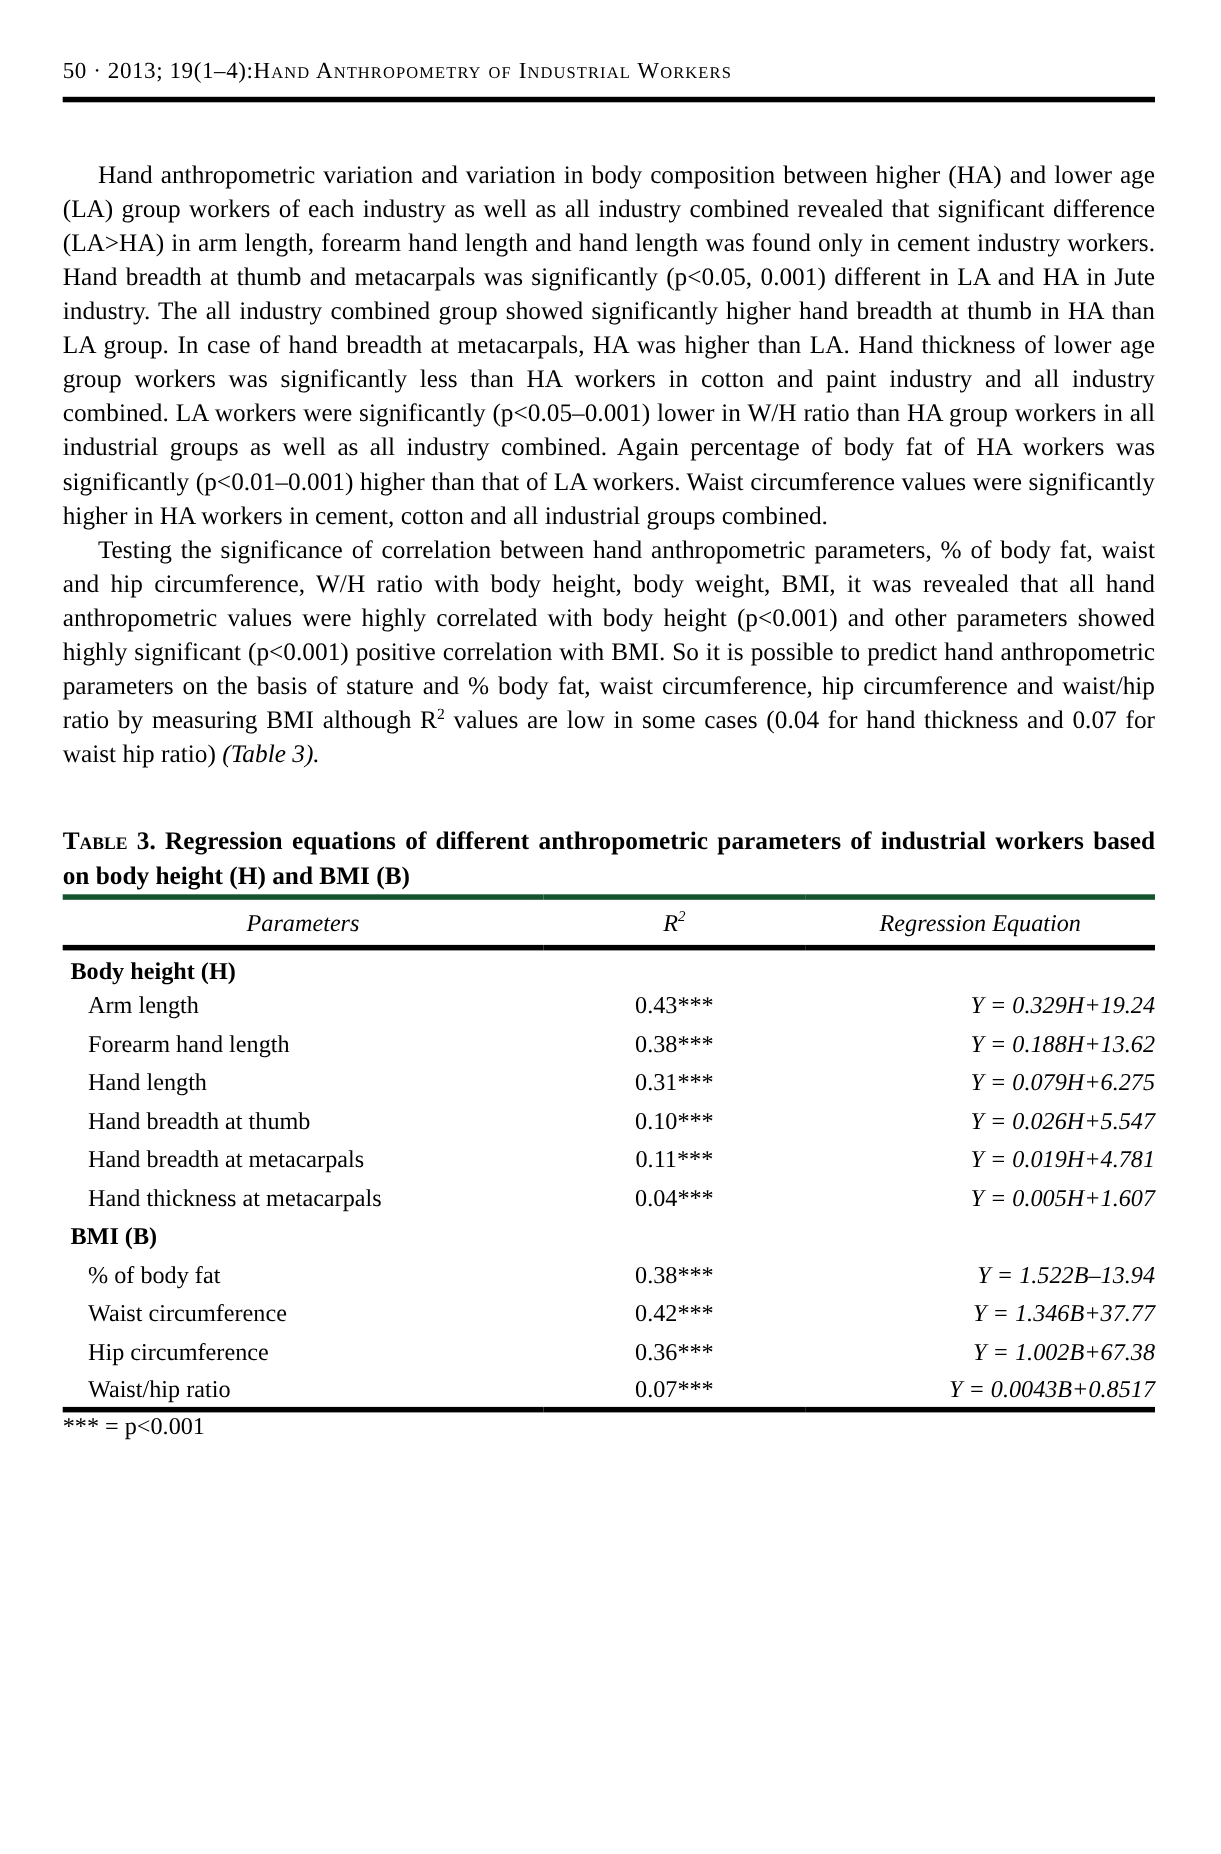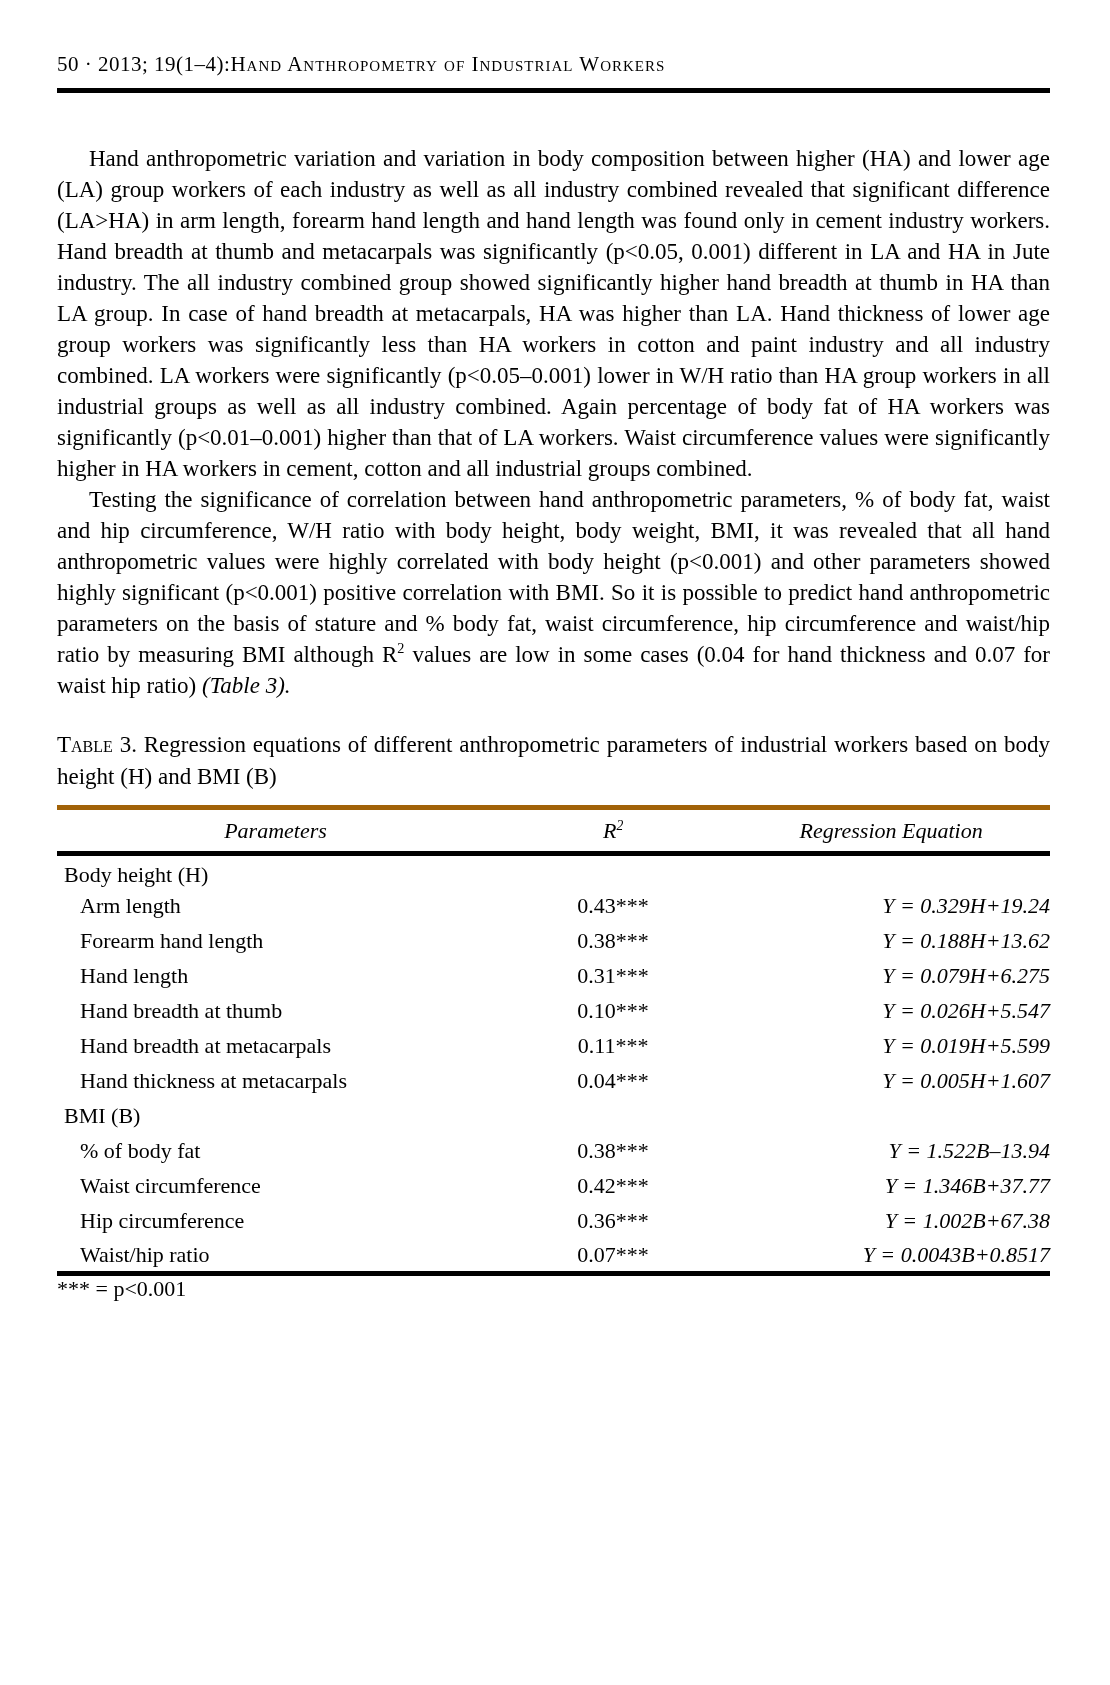--- a/index.html
+++ b/index.html
@@ -35,53 +35,52 @@
   p.body-par {
     font-size: 23px;
     line-height: 31px;
     text-align: justify;
   }
   p.body-par.indent { text-indent: 32px; font-family: Liberation Serif, serif; }
   sup { font-size: 0.62em; line-height: 0; }
 
   
   .caption {
-    margin-top: 28px;
+    margin-top: 48px;
     font-size: 23px;
     line-height: 32px;
-    font-weight: normal;
+    font-weight: bold;
     text-align: justify;
   }
   .caption .sc { font-variant: small-caps; }
 
   
   table.reg-table {
     width: 100%;
     border-collapse: collapse;
-    margin-top: 12px;
-    border-top: 5px solid #a16207;
+    border-top: 5px solid #14532d;
     border-bottom: 5px solid #000;
     font-size: 22px;
   }
   table.reg-table col.c1 { width: 44%; }
   table.reg-table col.c2 { width: 24%; }
   table.reg-table col.c3 { width: 32%; }
   table.reg-table thead th {
     font-weight: normal;
     font-style: italic;
     text-align: center;
     height: 46px;
     vertical-align: middle;
     border-bottom: 5px solid #000;
   }
   table.reg-table tbody td {
     height: 35px;
     vertical-align: middle;
   }
-  td.group-cell { padding-left: 7px; }
+  td.group-cell { padding-left: 7px; font-weight: bold; }
   td.param-cell { padding-left: 23px; }
   td.r2-cell { text-align: center; }
   td.eq-cell { text-align: right; padding-left: 56px; font-style: italic; }
   tbody tr.first-row td { padding-top: 6px; }
 
   
   .footnote {
     font-size: 22px;
   }
 </style>
@@ -141,21 +140,21 @@
           <td class="eq-cell">Y = 0.079H+6.275</td>
         </tr>
         <tr>
           <td class="param-cell">Hand breadth at thumb</td>
           <td class="r2-cell">0.10***</td>
           <td class="eq-cell">Y = 0.026H+5.547</td>
         </tr>
         <tr>
           <td class="param-cell">Hand breadth at metacarpals</td>
           <td class="r2-cell">0.11***</td>
-          <td class="eq-cell">Y = 0.019H+5.599</td>
+          <td class="eq-cell">Y = 0.019H+4.781</td>
         </tr>
         <tr>
           <td class="param-cell">Hand thickness at metacarpals</td>
           <td class="r2-cell">0.04***</td>
           <td class="eq-cell">Y = 0.005H+1.607</td>
         </tr>
         <tr>
           <td class="group-cell" colspan="3">BMI (B)</td>
         </tr>
         <tr>

